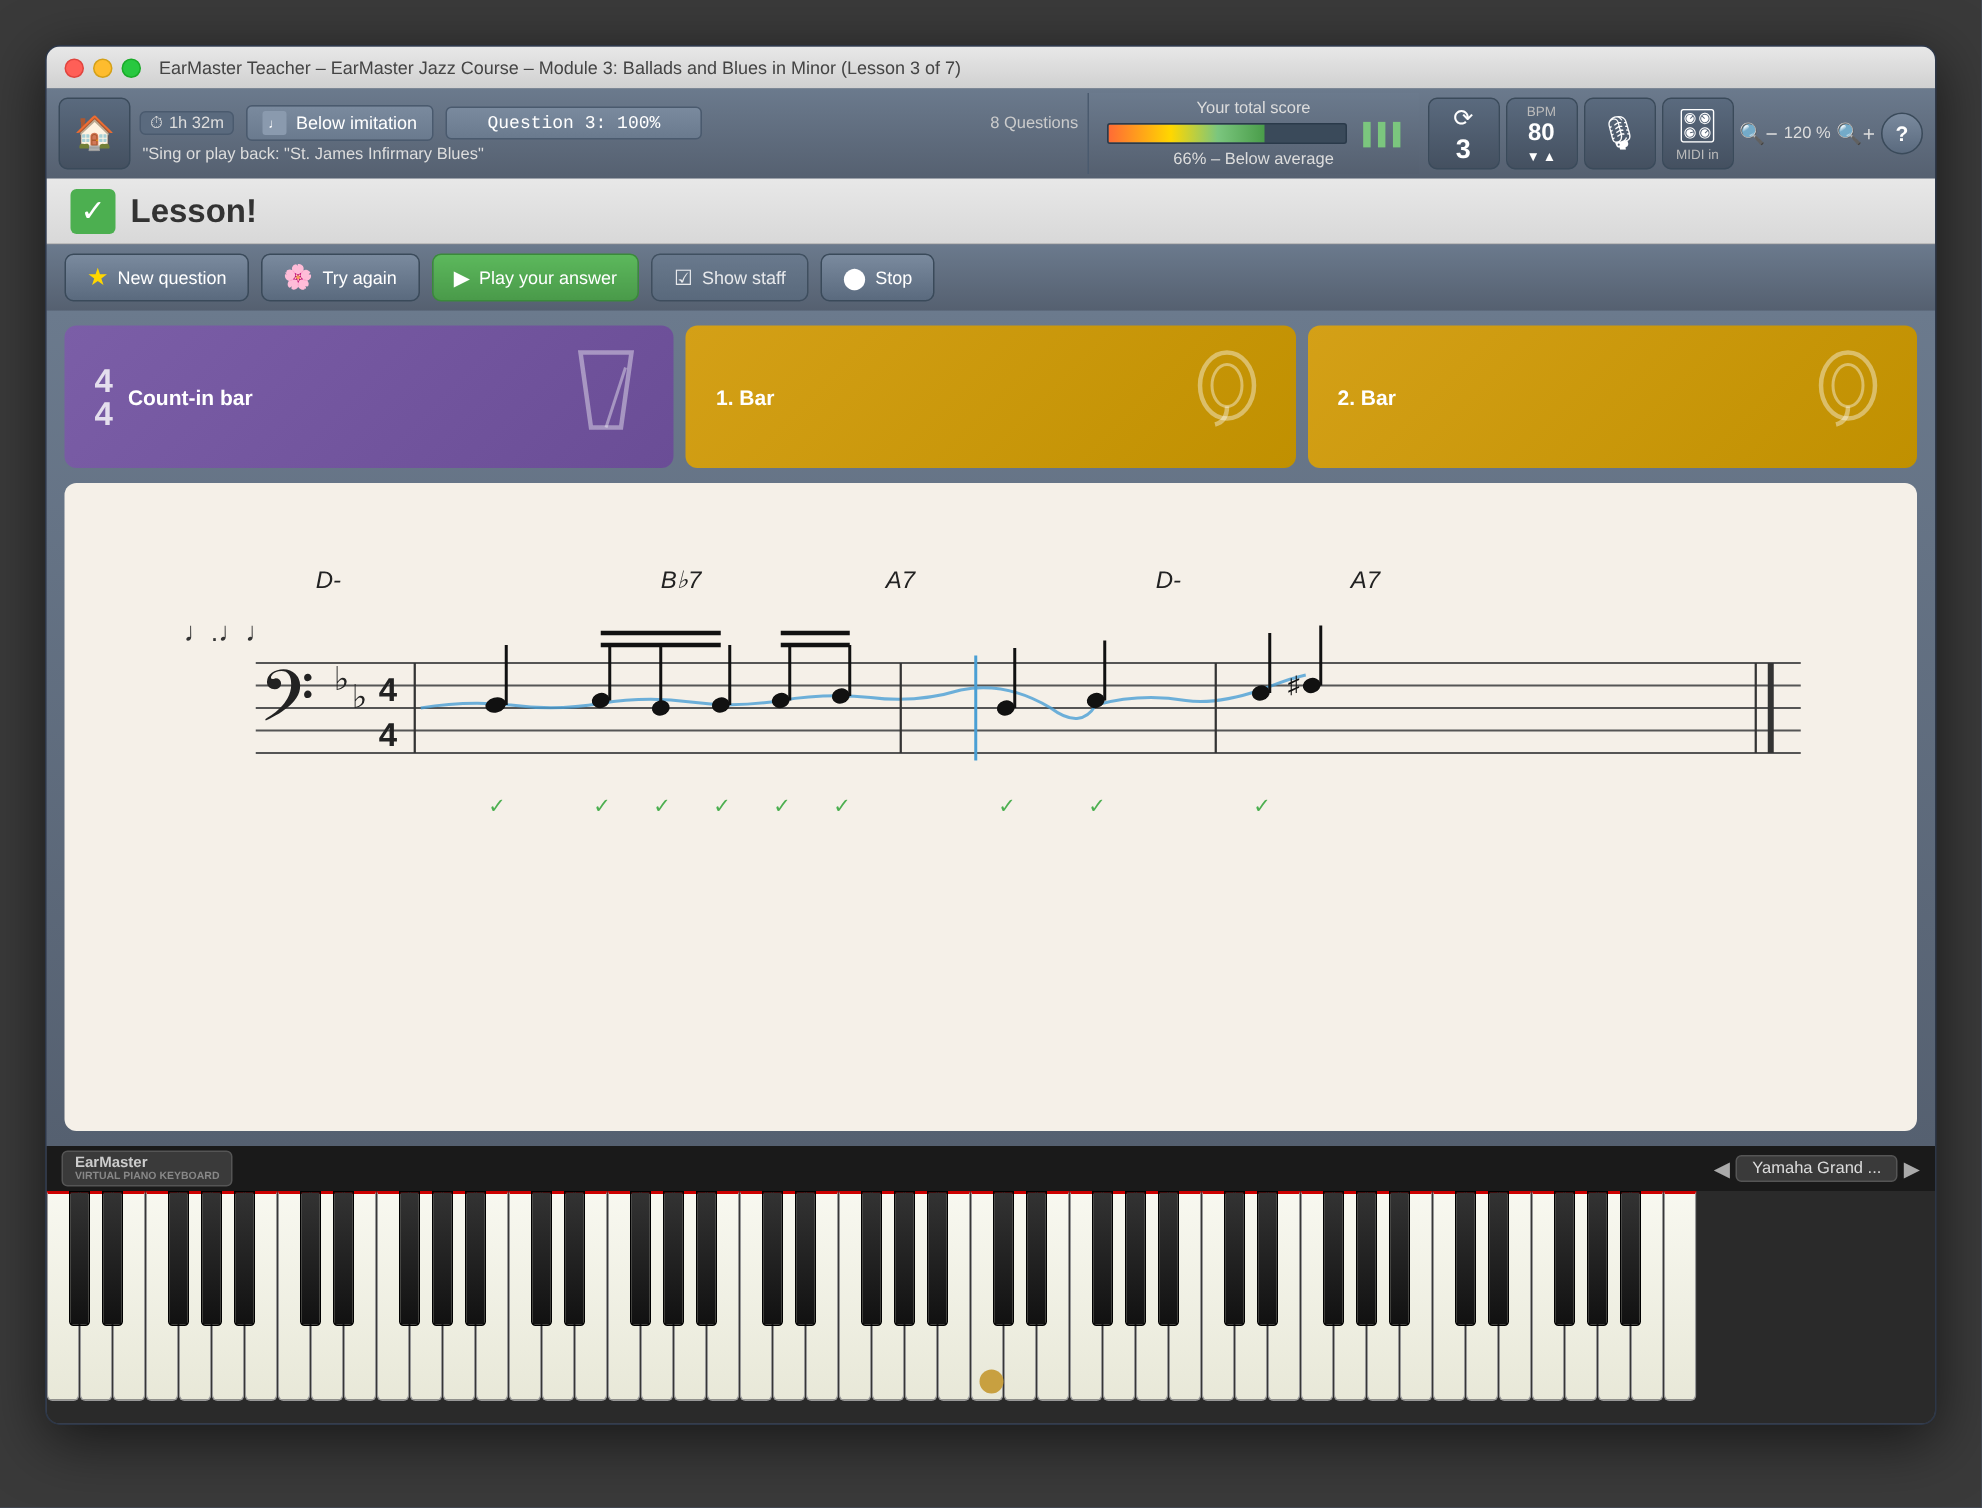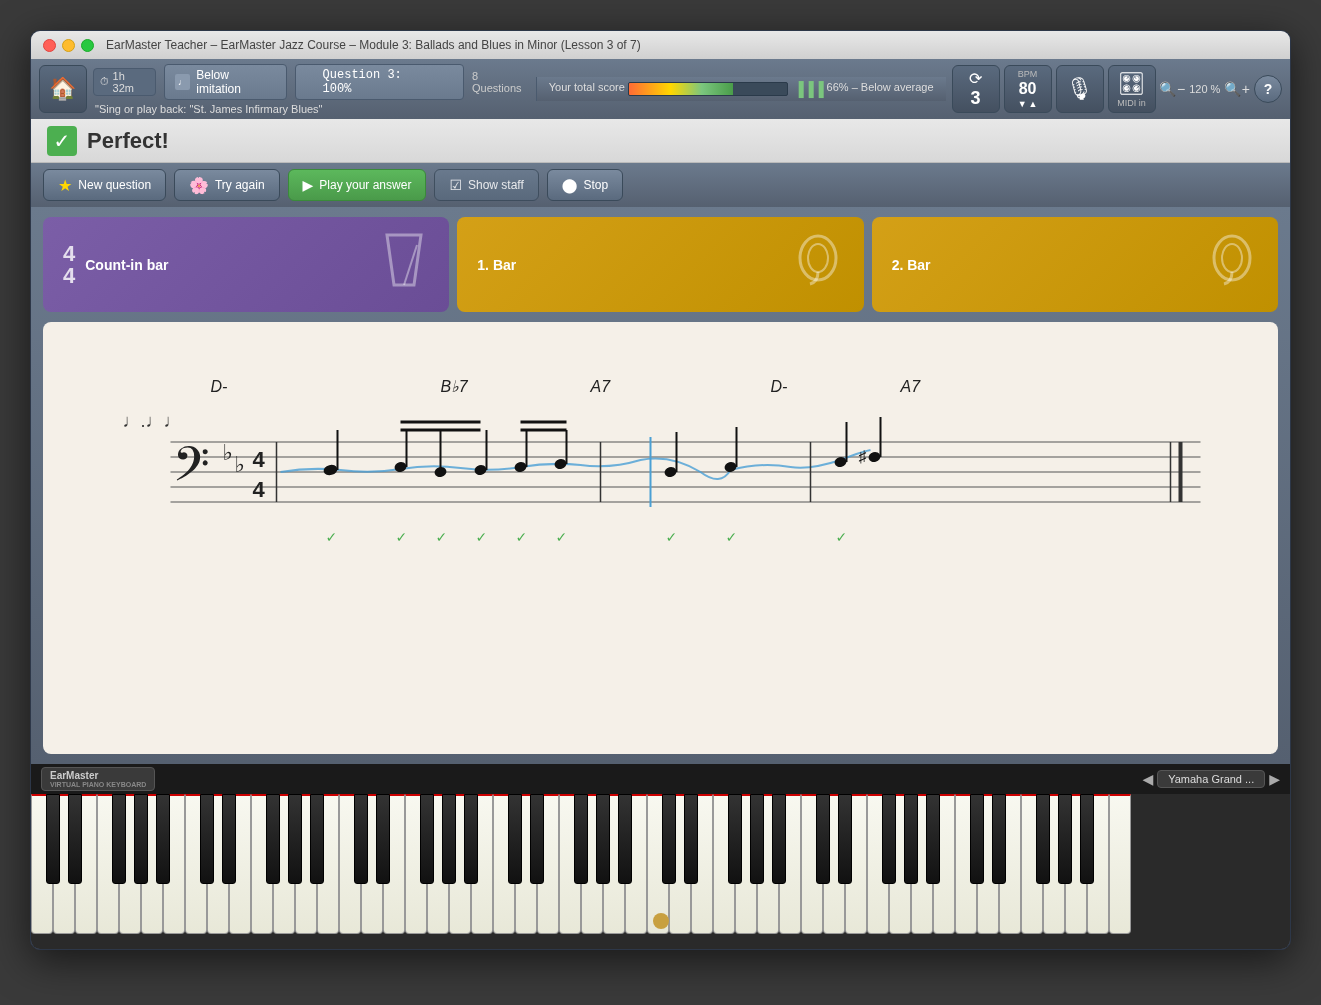--- a/index.html
+++ b/index.html
@@ -138,21 +138,22 @@
     }
     .subtitle-row {
       font-size: 11px;
       color: #ddd;
       padding-left: 2px;
     }
 
     
     .score-area {
       display: flex;
-      align-items: flex-start;
+      flex-direction: column;
+      align-items: center;
       gap: 3px;
       background: linear-gradient(180deg, #6b7a8d 0%, #556070 100%);
       padding: 4px 12px;
       border-left: 1px solid #4a5a6e;
     }
     .score-title {
       font-size: 11px;
       color: #ddd;
     }
     .score-bar-container {
@@ -575,21 +576,21 @@
       </div>
 
       <div class="help-btn">
         <span>?</span>
       </div>
     </div>
   </div>
 
   <div class="perfect-bar">
     <div class="checkmark-icon">✓</div>
-    <span class="perfect-text">Perfect!</span>
+    <span class="perfect-text">Lesson!</span>
   </div>
 
   <div class="action-bar">
     <button class="action-btn btn-new-q">
       <span class="star-icon">★</span>
       <span>New question</span>
     </button>
     <button class="action-btn btn-try-again">
       <span class="flower-icon">🌸</span>
       <span>Try again</span>

